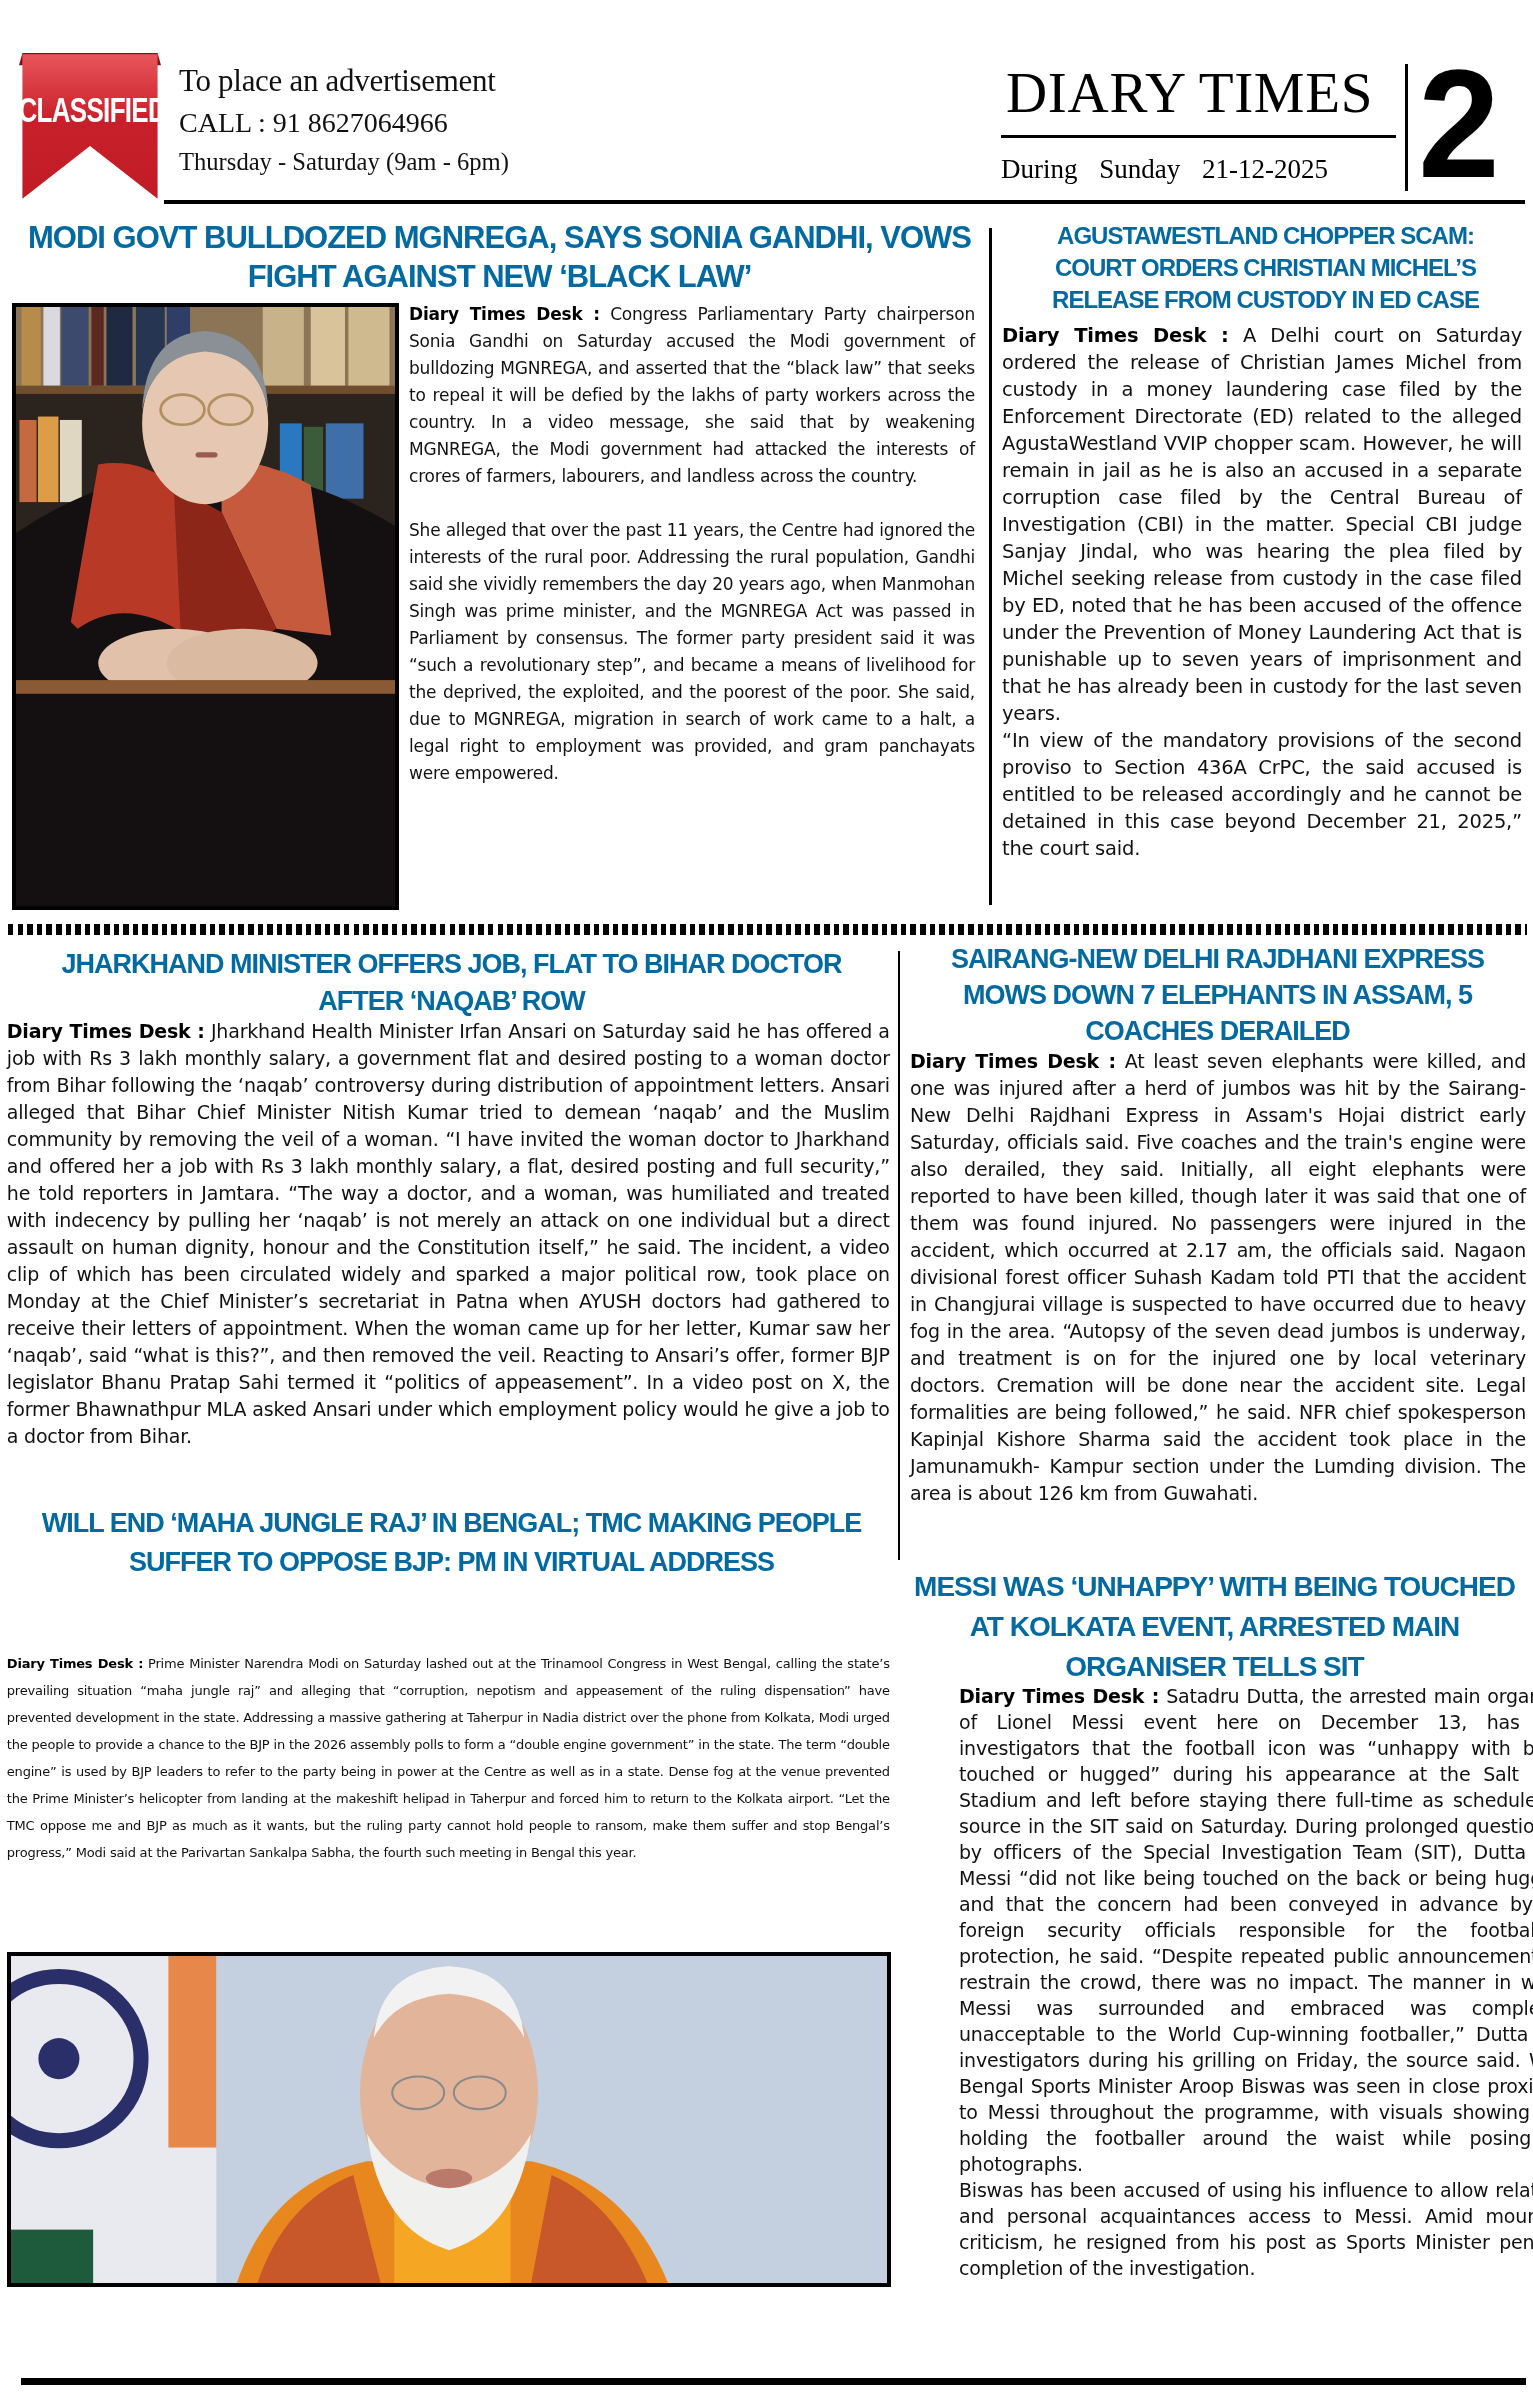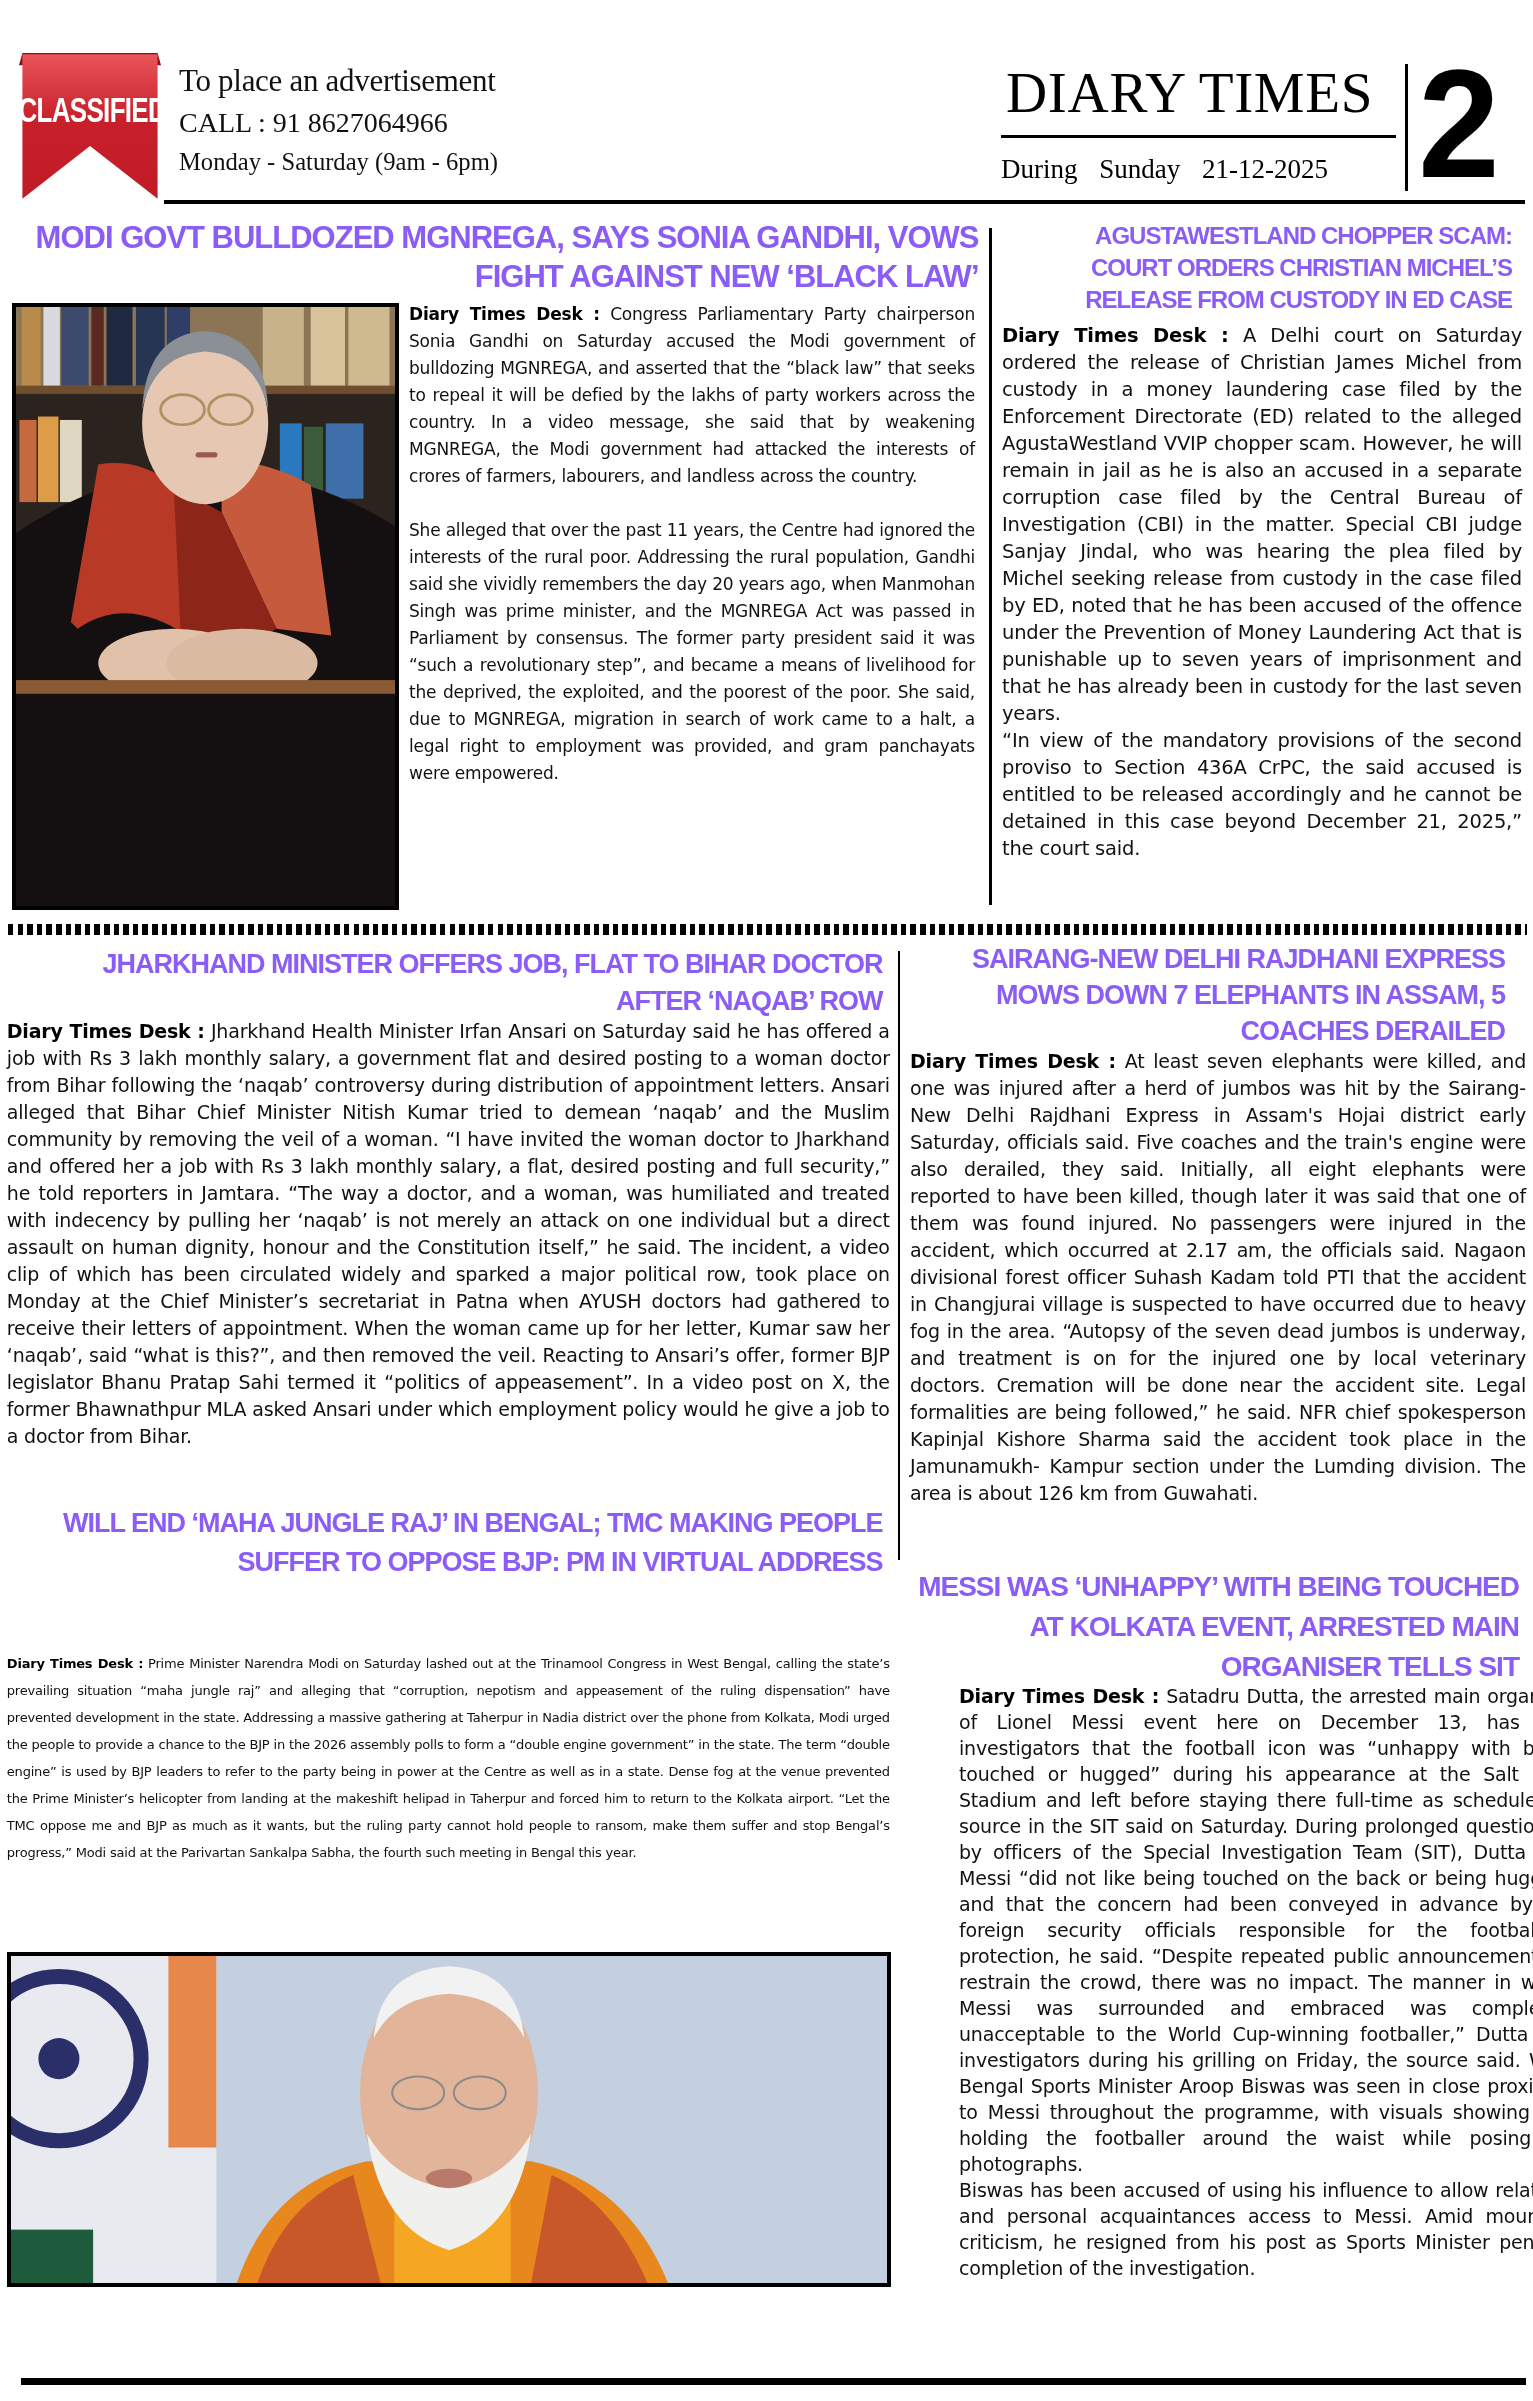--- a/index.html
+++ b/index.html
@@ -24,22 +24,22 @@
   .mast-date { position: absolute; left: 1001px; top: 152px; font-family: "Liberation Serif", serif;
     font-size: 27px; line-height: 34px; white-space: nowrap; letter-spacing: 0px; }
   .mast-date span { margin-right: 15px; }
   .mast-vbar { position: absolute; left: 1405px; top: 64px; width: 2.7px; height: 127px; background: #000; }
   .page-number { position: absolute; left: 1416px; top: 49px; font-family: "Liberation Sans", sans-serif;
     font-weight: bold; font-size: 154px; line-height: 151px; transform: scaleX(0.95); }
 
   .header-rule { position: absolute; left: 164px; top: 200px; width: 1361px; height: 4.1px; background: #000; }
 
   
-  .headline { position: absolute; text-align: right; font-family: "Liberation Sans", sans-serif;
-    font-weight: bold; text-transform: uppercase; letter-spacing: -1px; color: #8b5cf6; }
+  .headline { position: absolute; text-align: center; font-family: "Liberation Sans", sans-serif;
+    font-weight: bold; text-transform: uppercase; letter-spacing: -1px; color: #0369a1; }
   .body { position: absolute; font-family: "DejaVu Sans", sans-serif; text-align: justify;
     color: #111; letter-spacing: -0.2px; }
   .body b { font-weight: bold; color: #000; }
   .body p + p { margin-top: 27px; }
   .body p.tight + p.tight { margin-top: 0; }
 
   .vline { position: absolute; background: #000; }
 
   .photo { position: absolute; border: 4.1px solid #000; overflow: hidden; }
 
@@ -66,21 +66,21 @@
     </defs>
     <polygon points="0,18 5,0 203,0 208,18" fill="#8a1016"></polygon>
     <polygon points="5,2 203,2 203,213 104,136 5,213" fill="url(#rg)"></polygon>
   </svg>
   <div class="ribbon-label">CLASSIFIED</div>
 </div>
 
 <div class="classified-text">
   <div class="line1">To place an advertisement</div>
   <div class="line2">CALL : 91 8627064966</div>
-  <div class="line3">Monday - Saturday (9am - 6pm)</div>
+  <div class="line3">Thursday - Saturday (9am - 6pm)</div>
 </div>
 
 <div class="mast-title">DIARY TIMES</div>
 <div class="mast-rule"></div>
 <div class="mast-date">
   <span>During</span>
   <span>Sunday</span>
   <span>21-12-2025</span>
 </div>
 <div class="mast-vbar"></div>

